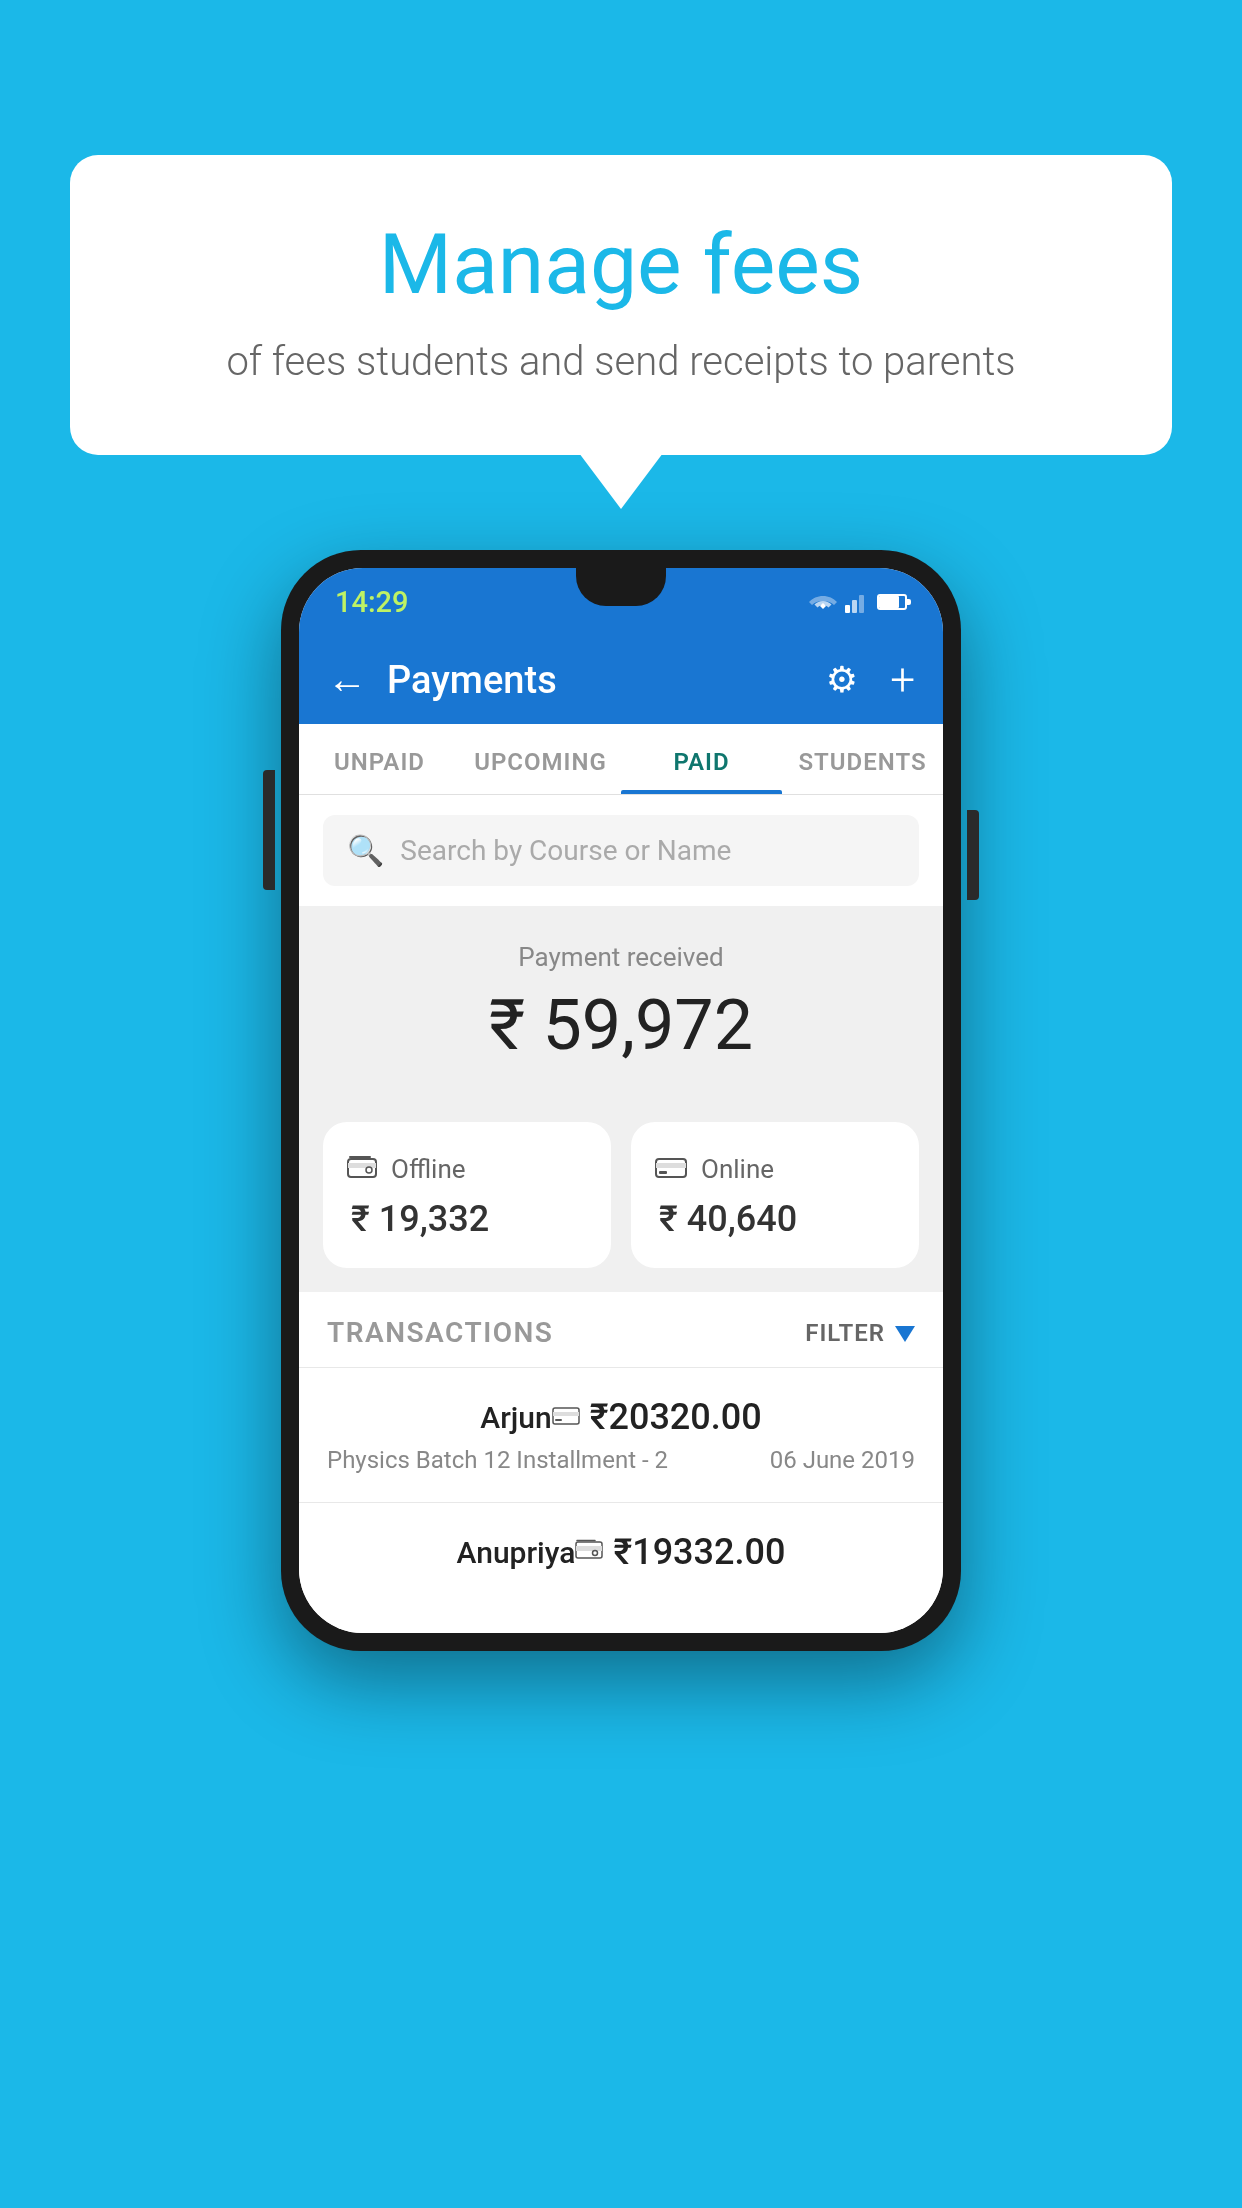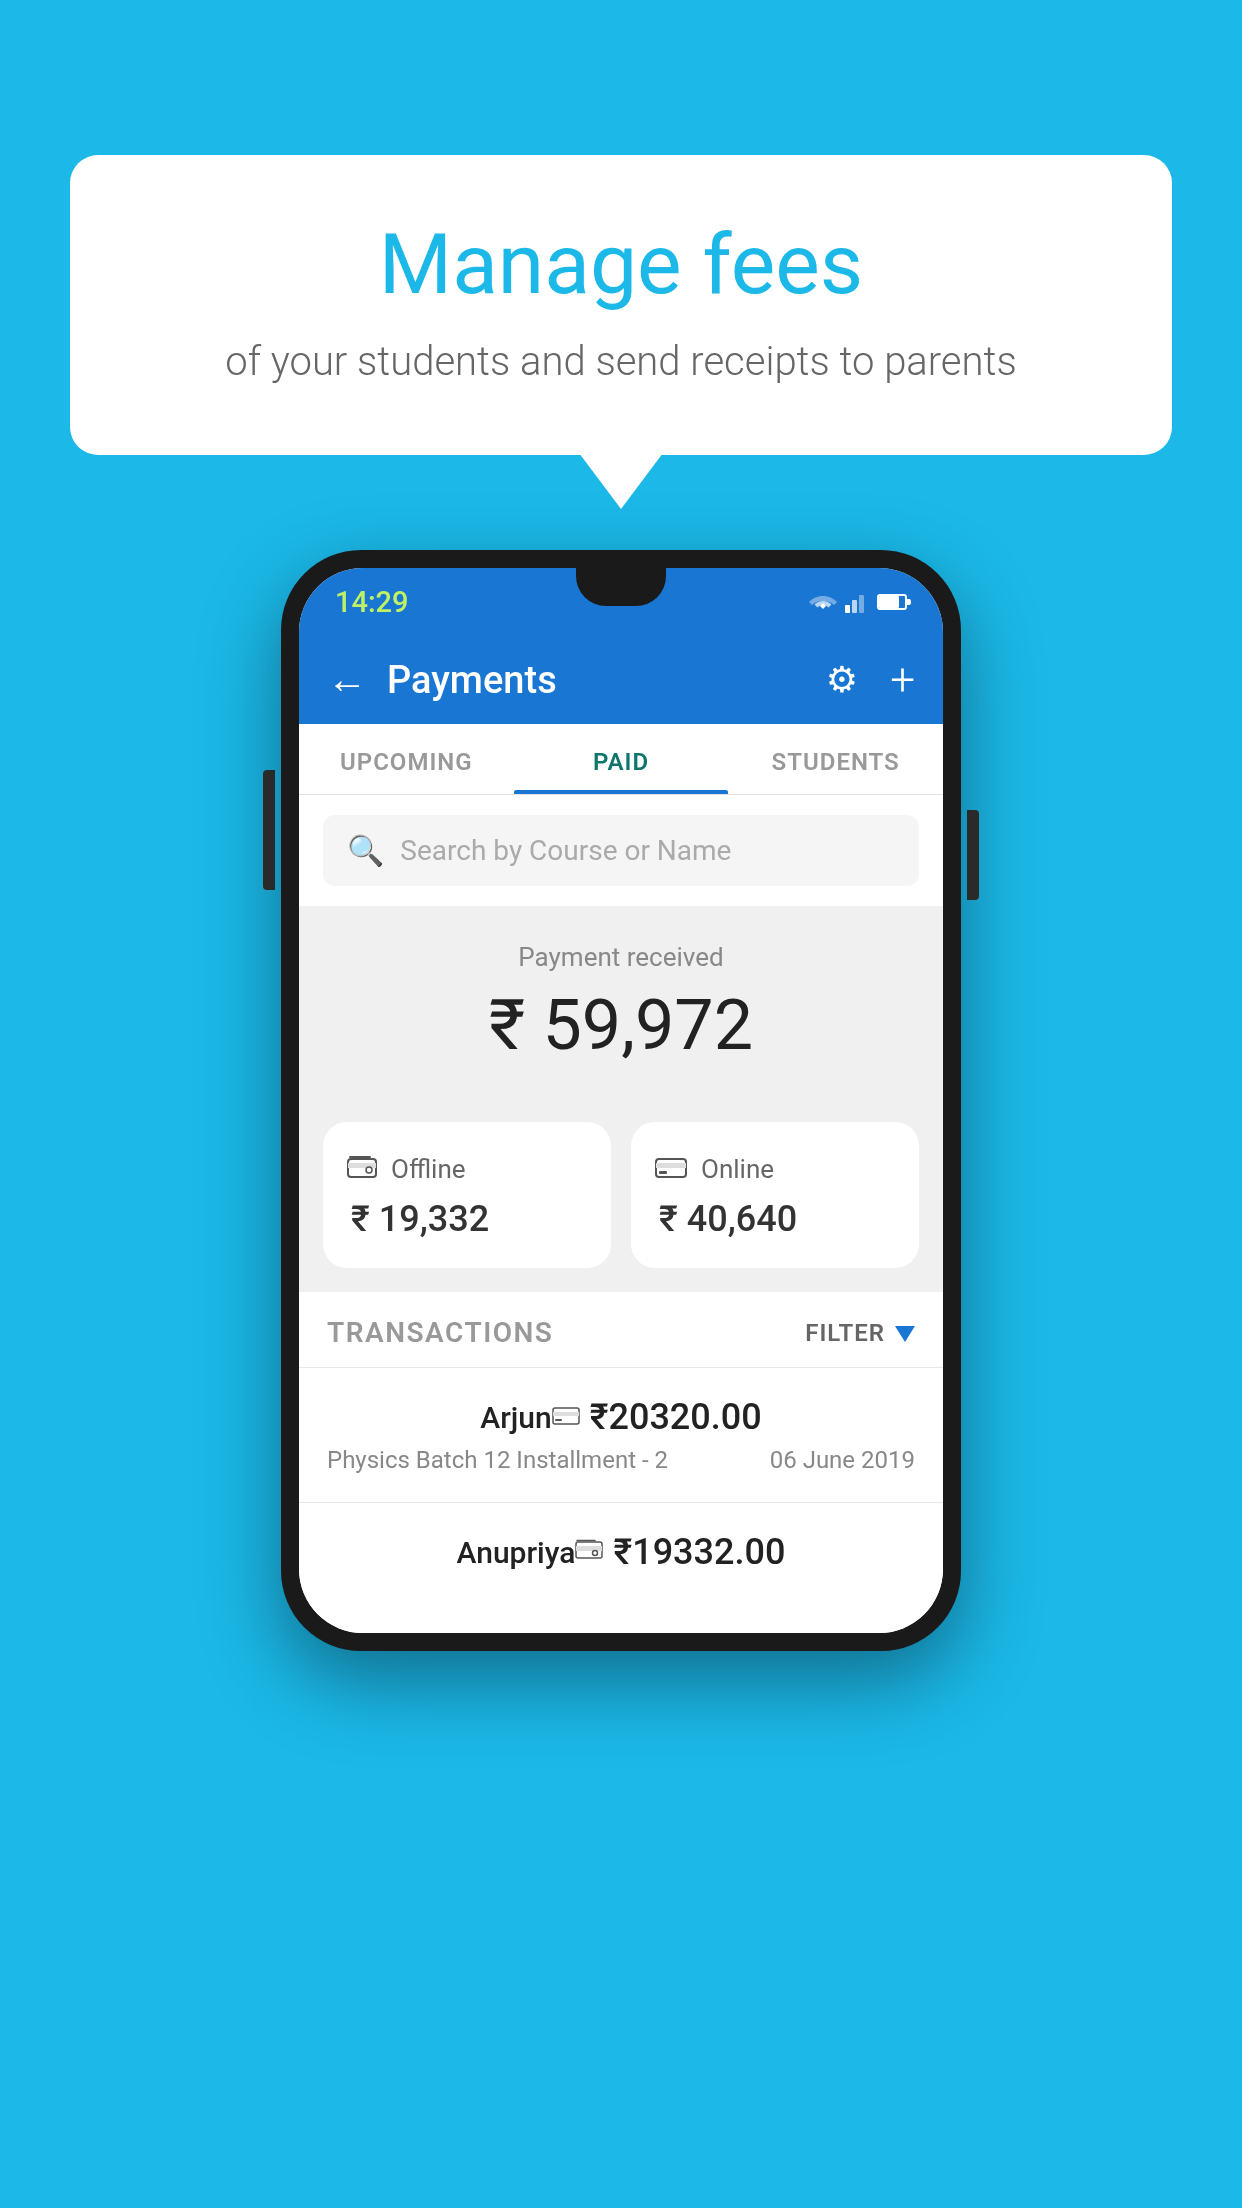--- a/index.html
+++ b/index.html
@@ -403,21 +403,21 @@
       font-size: 36px;
     }
   </style>
 </head>
 <body>
 
 <div style="position:absolute;top:0;left:0;width:100%;height:100%;background:#1BB8E8;"></div>
 
 <div class="speech-bubble">
   <h1>Manage fees</h1>
-  <p>of your students and send receipts to parents</p>
+  <p>of fees students and send receipts to parents</p>
 </div>
 
 <div class="phone-wrapper">
   <div class="phone-outer">
     <div class="phone-screen">
 
       <div class="phone-notch-bar">
         <span class="status-time">14:29</span>
         <div class="status-icons">
 
@@ -441,20 +441,21 @@
       </div>
 
       <div class="app-header">
         <span class="back-arrow">←</span>
         <span class="header-title">Payments</span>
         <span class="header-icon-btn gear-icon">⚙</span>
         <span class="header-icon-btn" style="font-size:44px;font-weight:300;">+</span>
       </div>
 
       <div class="tabs-bar">
+        <div class="tab-item">UNPAID</div>
         <div class="tab-item">UPCOMING</div>
         <div class="tab-item active">PAID</div>
         <div class="tab-item">STUDENTS</div>
       </div>
 
       <div class="search-container">
         <div class="search-box">
           <span class="search-icon-svg">🔍</span>
           <span class="search-placeholder">Search by Course or Name</span>
         </div>

